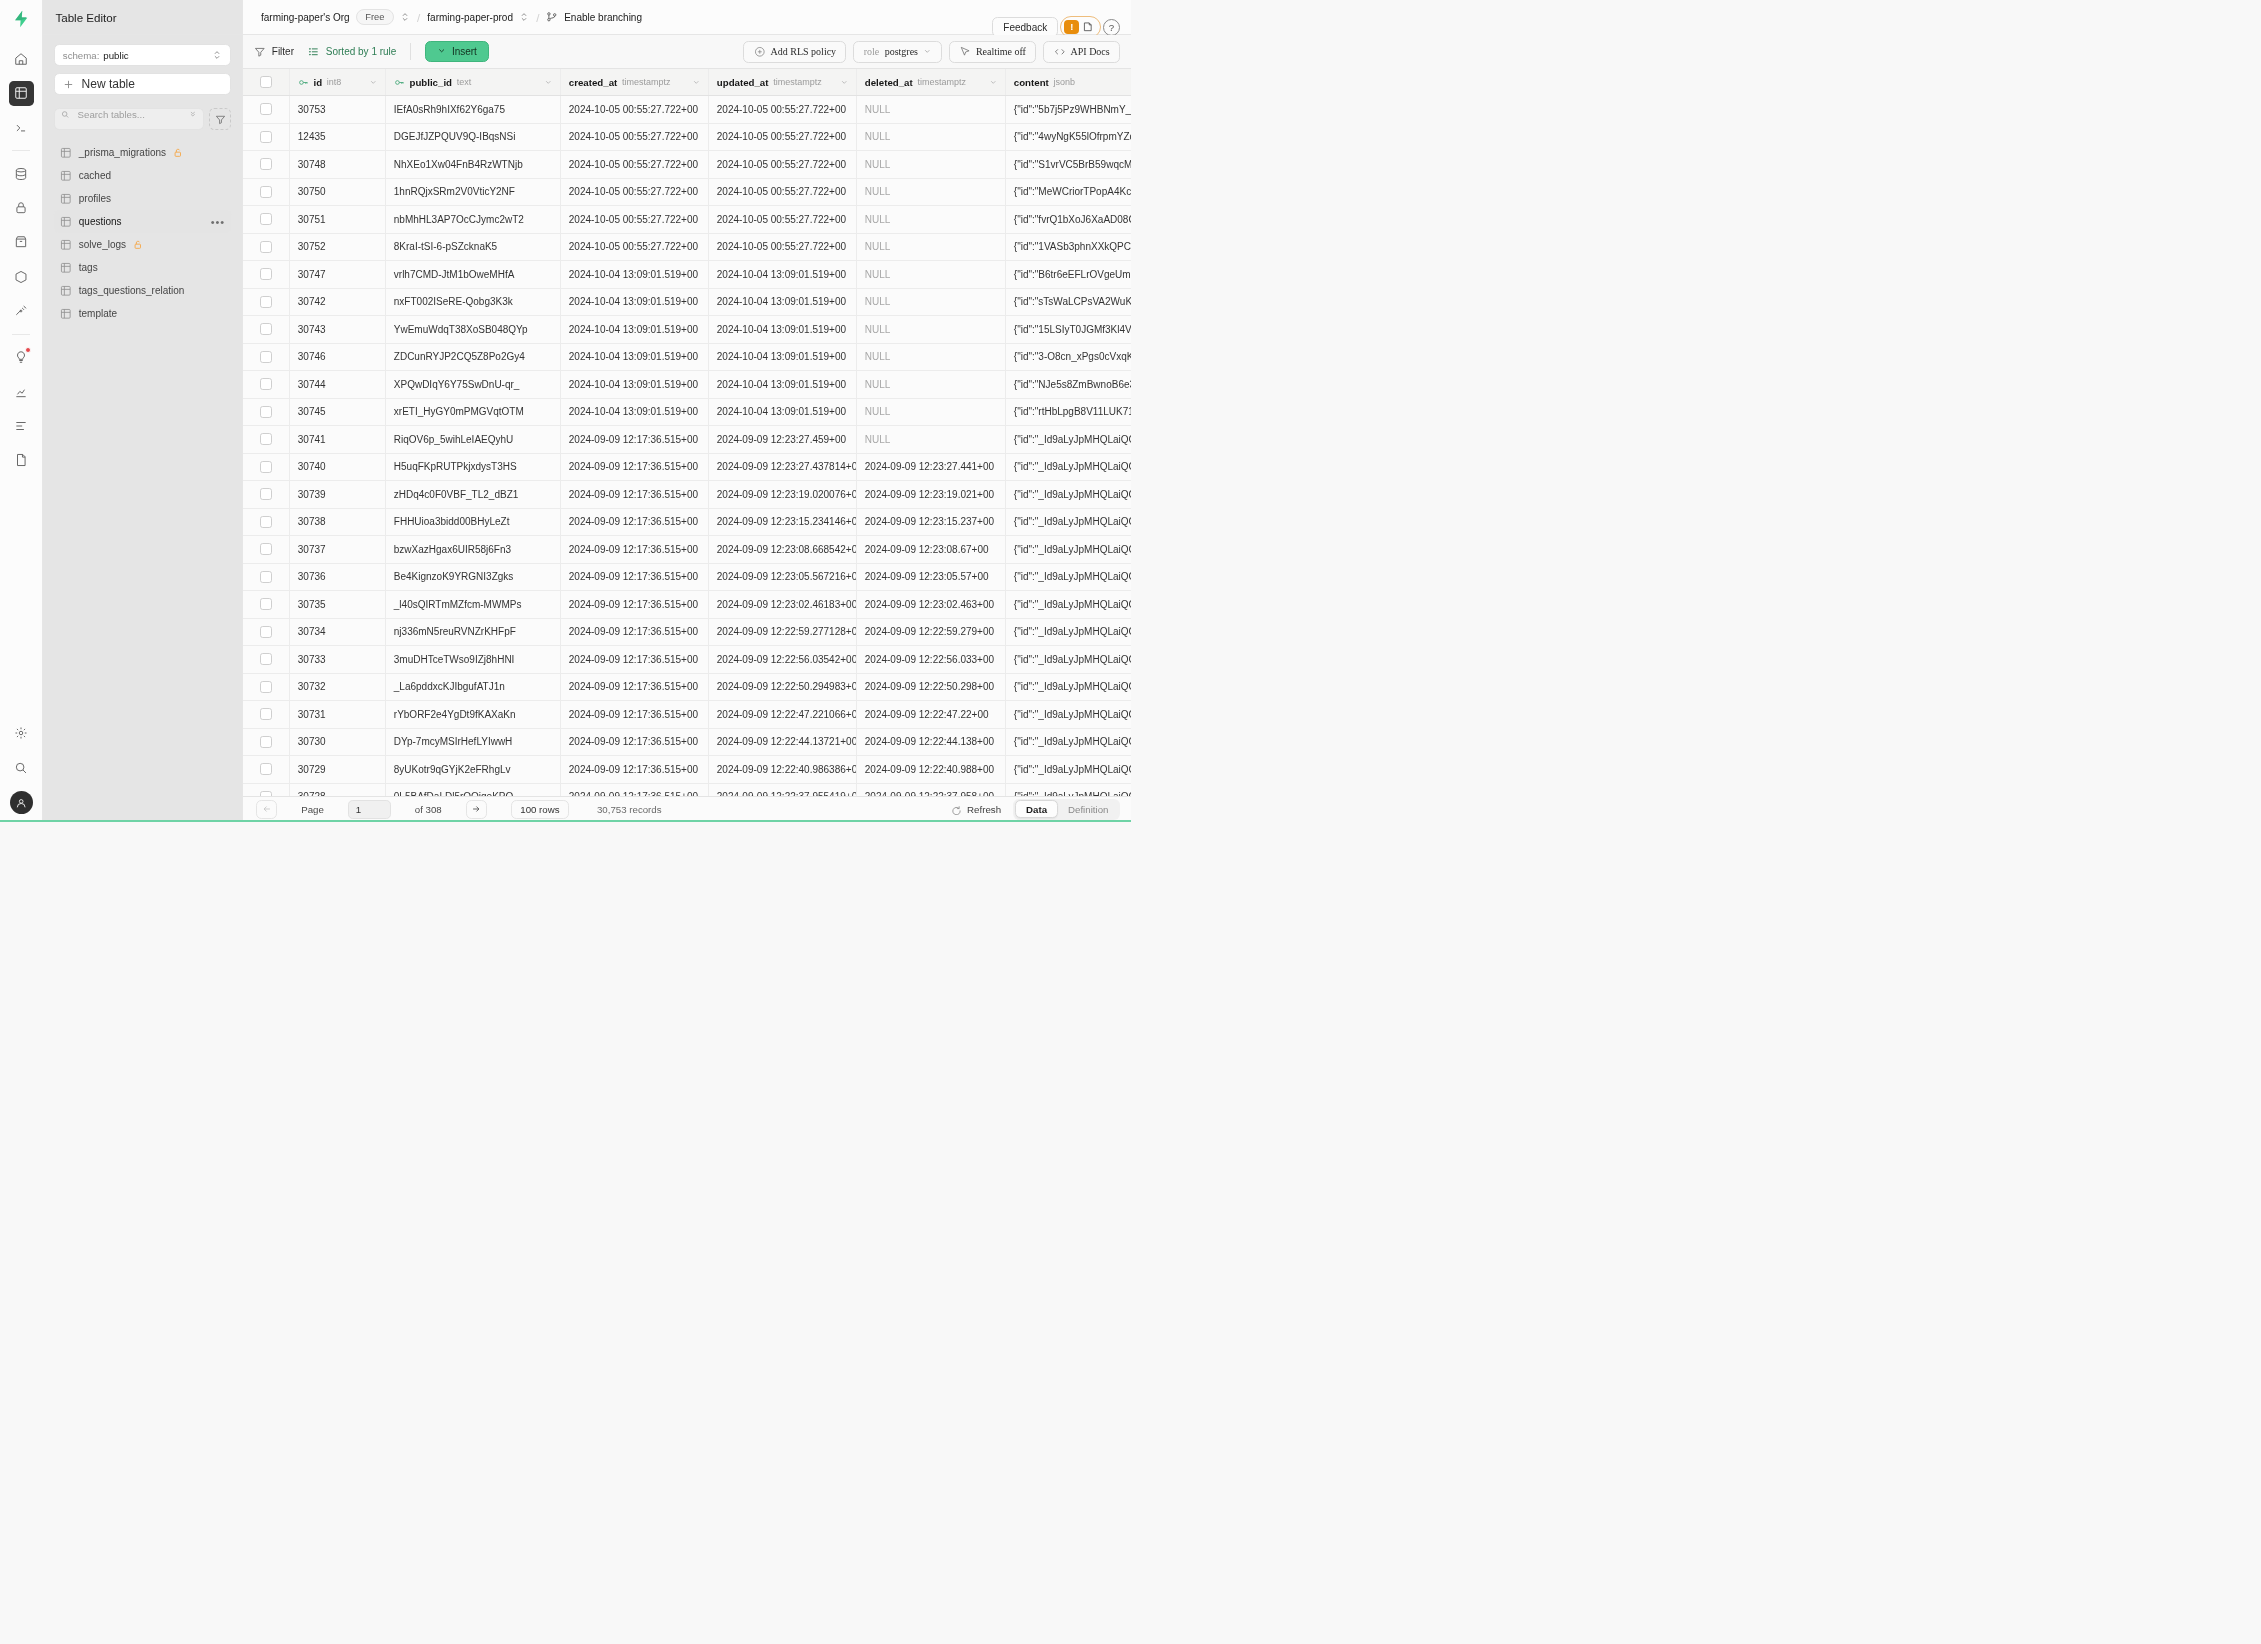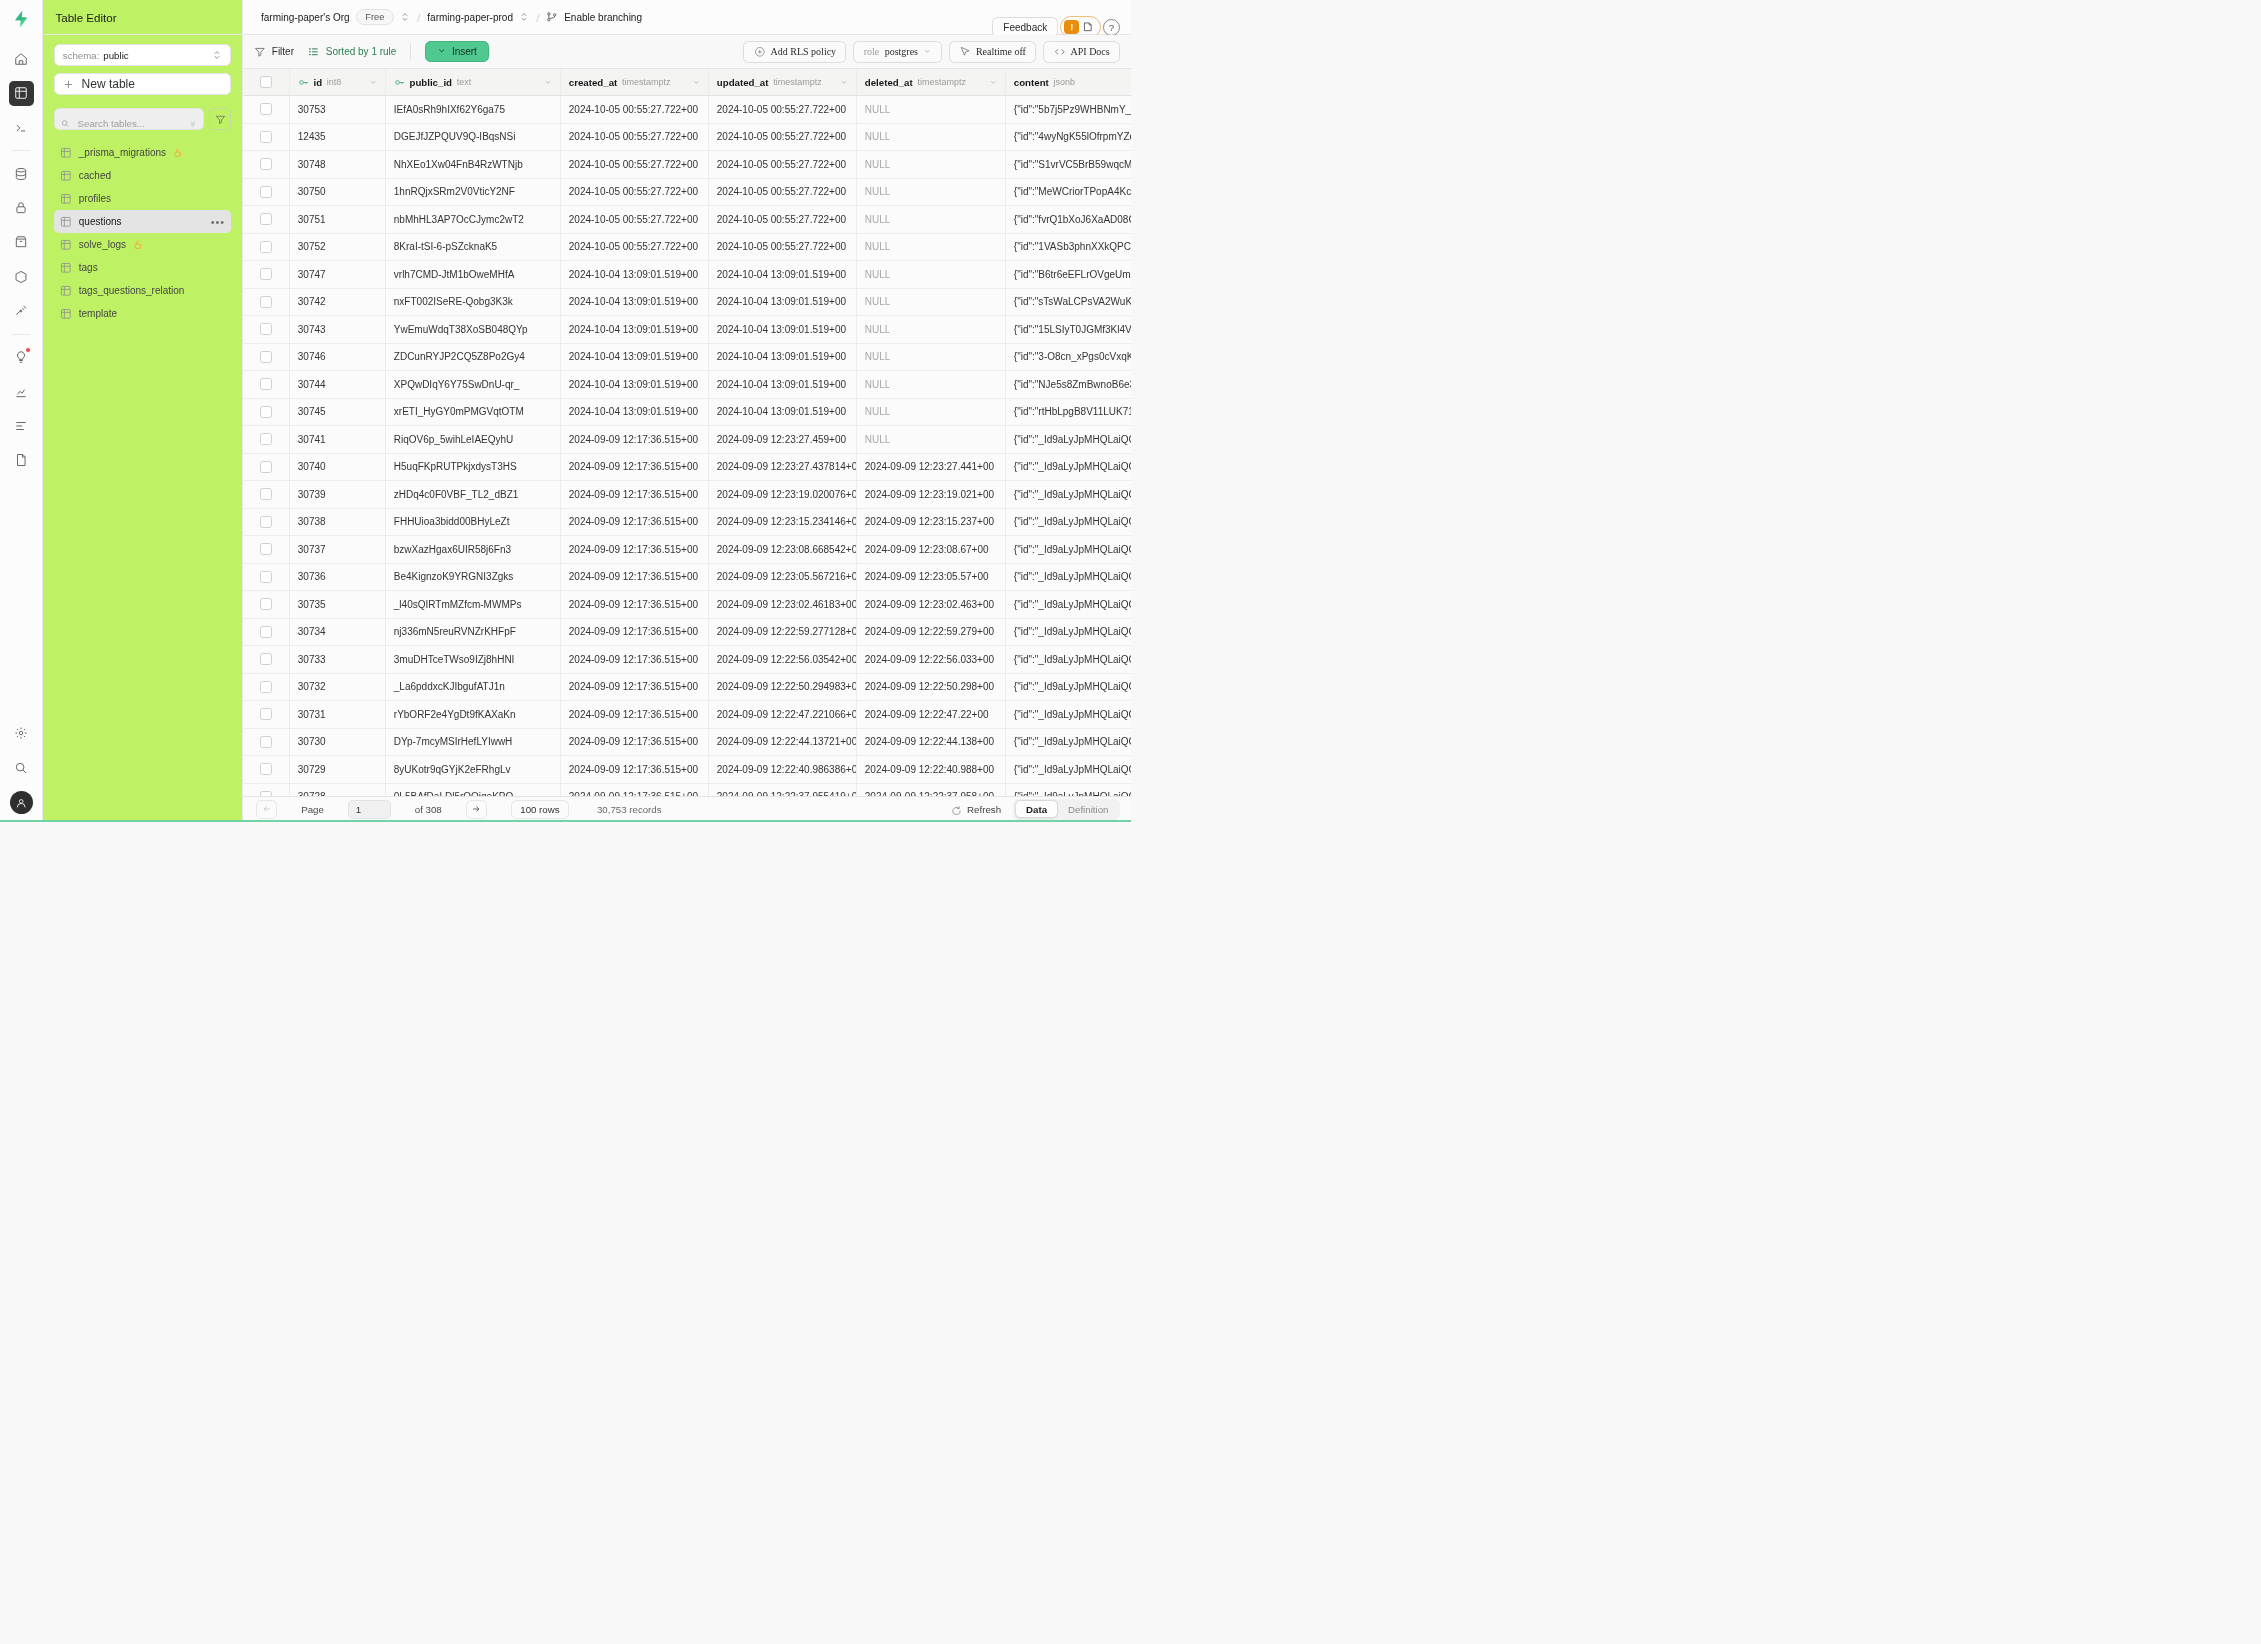--- a/index.html
+++ b/index.html
@@ -13,30 +13,30 @@
   .rail-btn { width:25px; height:25px; border-radius:4.7px; display:flex; align-items:center; justify-content:center; margin:4.7px 0; position:relative; cursor:pointer; }
   .rail-btn svg { stroke:#666; }
   .rail-btn.active { background:#363636; }
   .rail-btn.active svg { stroke:#f2f2f2; }
   .rail-sep { width:18.6px; height:0.8px; background:#e8e8e8; margin:5.4px 0; }
   .rail-spacer { flex:1; }
   .notif-dot { position:absolute; top:2.3px; right:2.3px; width:6.2px; height:6.2px; border-radius:50%; background:#e5484d; border:1.2px solid #fcfcfc; }
   .avatar { width:23px; height:23px; border-radius:50%; background:#2f2f2f; display:flex; align-items:center; justify-content:center; margin-top:6.2px; }
 
   
-  .panel { width:200px; background:#bef264; border-right:0.8px solid #e6e6e6; display:flex; flex-direction:column; flex-shrink:0; z-index:4; }
+  .panel { width:200px; background:#e5e5e5; border-right:0.8px solid #e6e6e6; display:flex; flex-direction:column; flex-shrink:0; z-index:4; }
   .panel-header { height:35px; border-bottom:0.8px solid #e6e6e6; display:flex; align-items:center; padding:0 12.4px; font-size:11.6px; font-weight:500; color:#1c1c1c; flex-shrink:0; }
   .panel-body { padding:9.3px 11px; }
   .schema-select { height:22px; border:0.8px solid #e2e2e2; background:#fff; border-radius:5.4px; display:flex; align-items:center; padding:0 7.8px; font-size:9.7px; cursor:pointer; }
   .schema-select .muted { color:#8f8f8f; margin-right:3.9px; }
   .schema-select .val { color:#1c1c1c; }
   .schema-select svg { margin-left:auto; }
   .new-table-btn { margin-top:7px; height:22px; border:0.8px solid #e2e2e2; background:#fff; border-radius:5.4px; display:flex; align-items:center; padding:0 7.8px; gap:7.8px; font-size:12px; color:#333; cursor:pointer; }
   .search-row { margin-top:13.2px; display:flex; gap:5.4px; }
-  .search-box { flex:1; height:22px; background:#eeeeee; border:0.8px solid #e3e3e3; border-radius:5.4px; display:flex; align-items:flex-end; padding:0 6.2px; gap:8px; }
+  .search-box { flex:1; height:22px; background:#eeeeee; border:0.8px solid #e3e3e3; border-radius:5.4px; display:flex; align-items:flex-start; padding:0 6.2px; gap:8px; }
   .search-box input { border:none; background:transparent; outline:none; font-size:9.7px; color:#444; width:100%; font-family:"Liberation Sans",sans-serif; }
   .search-box input::placeholder { color:#9e9e9e; }
   .filter-sq { width:22px; height:22px; border:0.8px dashed #c9c9c9; border-radius:5.4px; display:flex; align-items:center; justify-content:center; cursor:pointer; flex-shrink:0; }
   .table-list { margin-top:11px; display:flex; flex-direction:column; }
   .table-item { height:23px; display:flex; align-items:center; gap:7px; padding:0 6.2px; border-radius:4.7px; font-size:10px; color:#454545; cursor:pointer; }
   .table-item svg { flex-shrink:0; }
   .table-item .lock { display:none; }
   .table-item.locked .lock { display:inline-flex; }
   .table-item .dots { display:none; margin-left:auto; color:#6f6f6f; font-size:11px; letter-spacing:0.8px; }
   .table-item.selected { background:#e4e4e4; color:#171717; }

